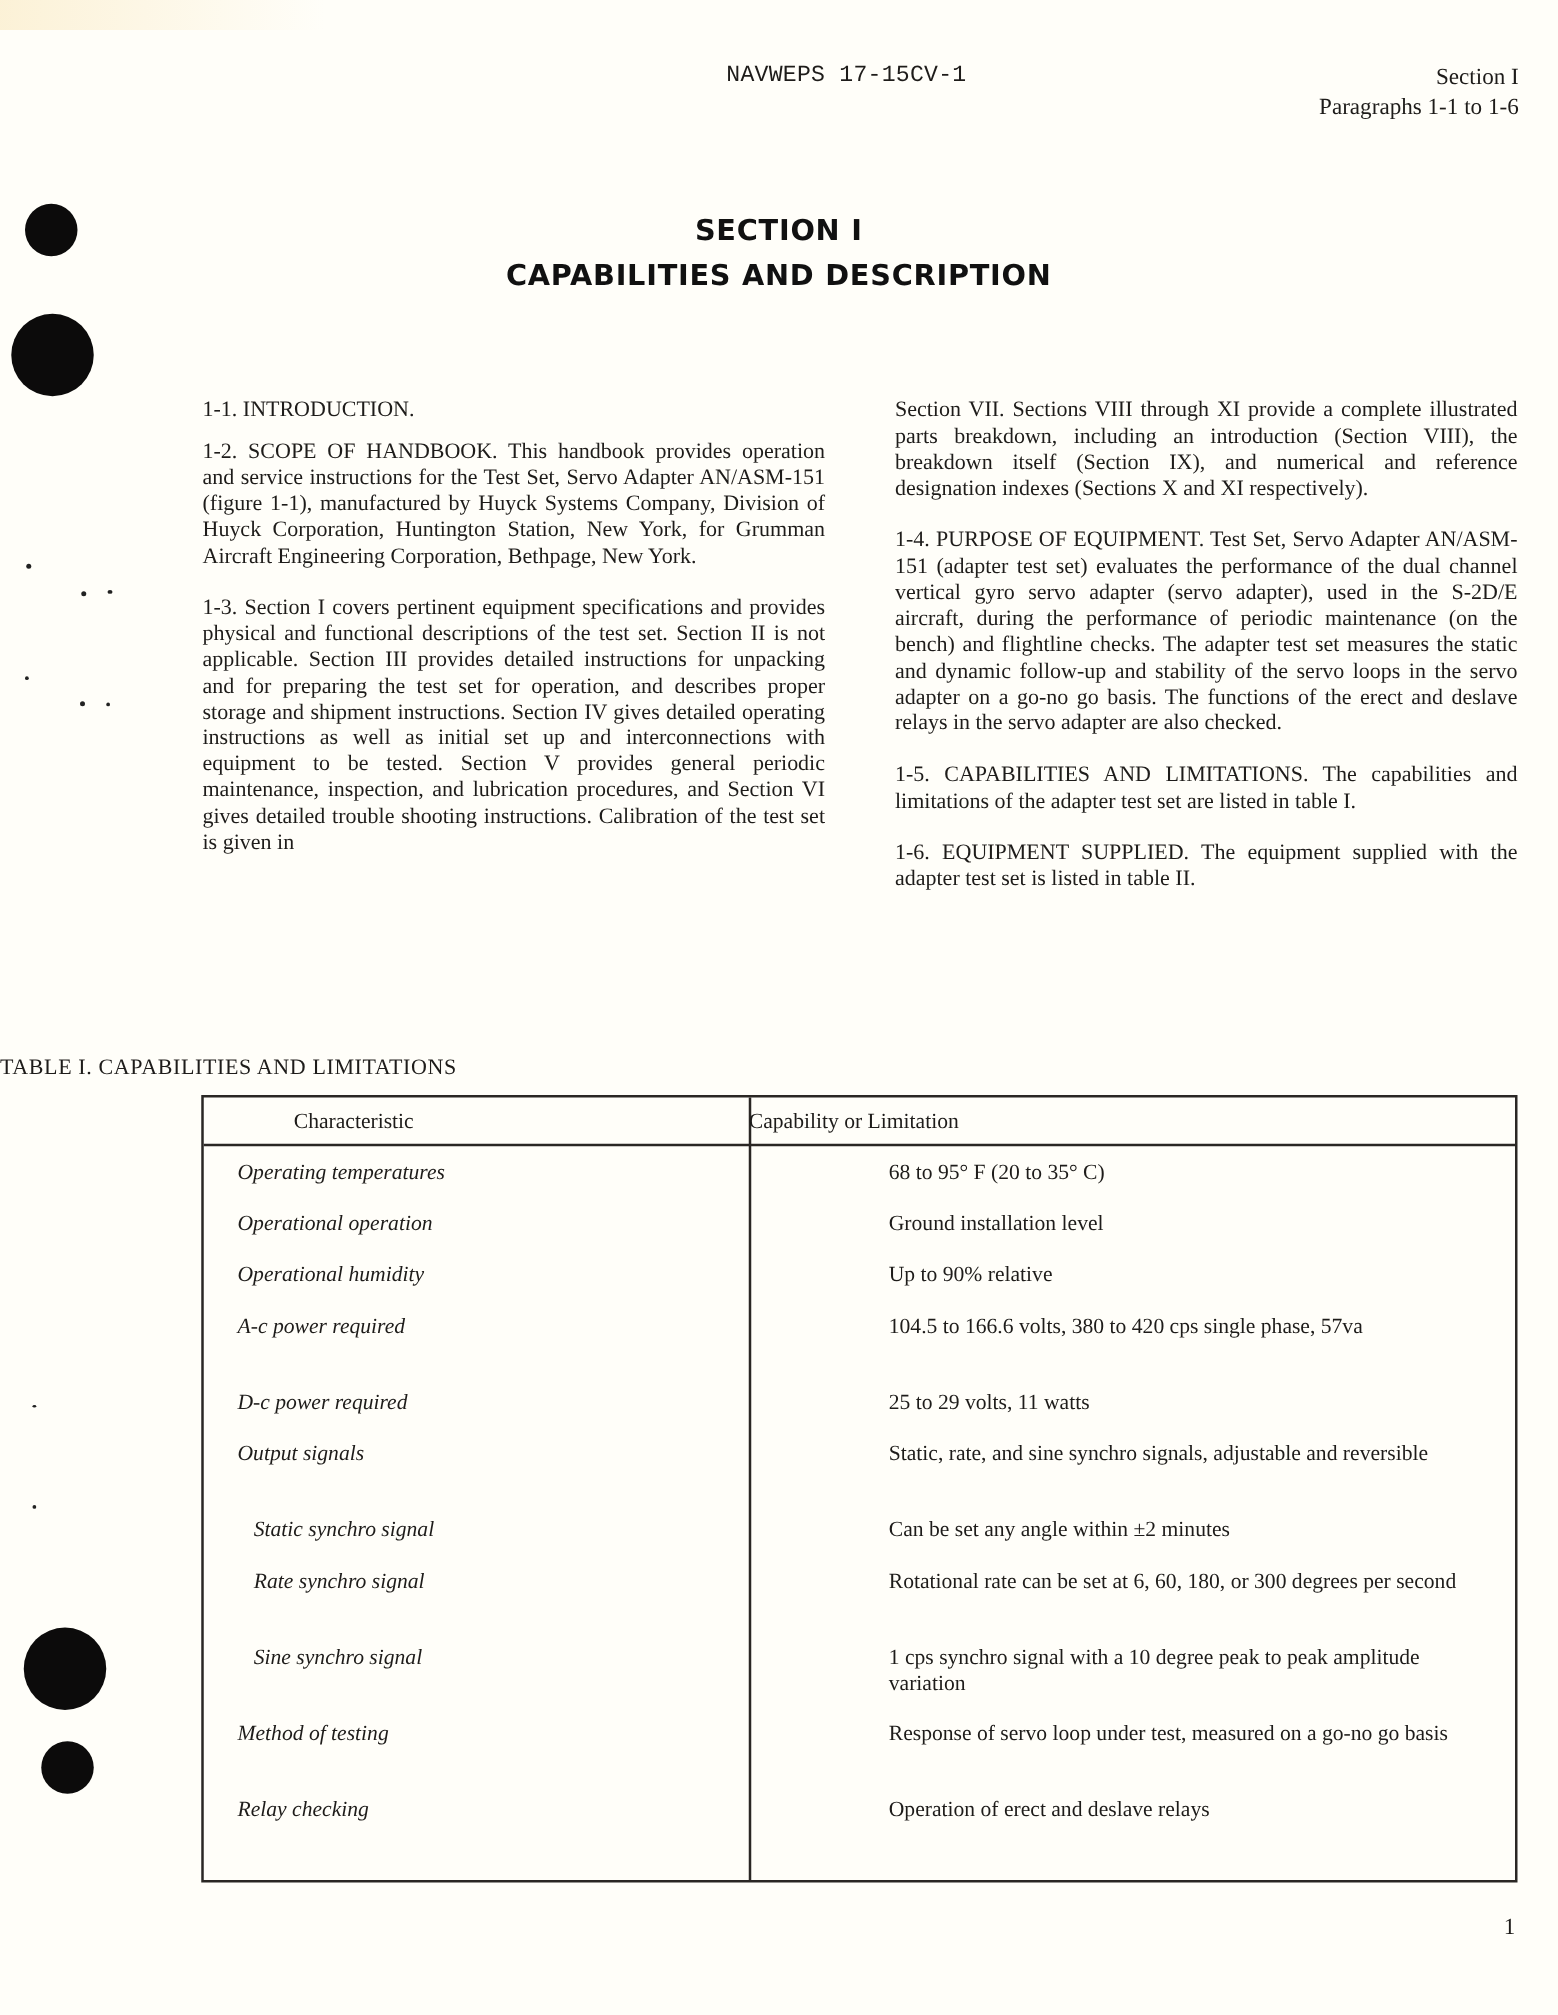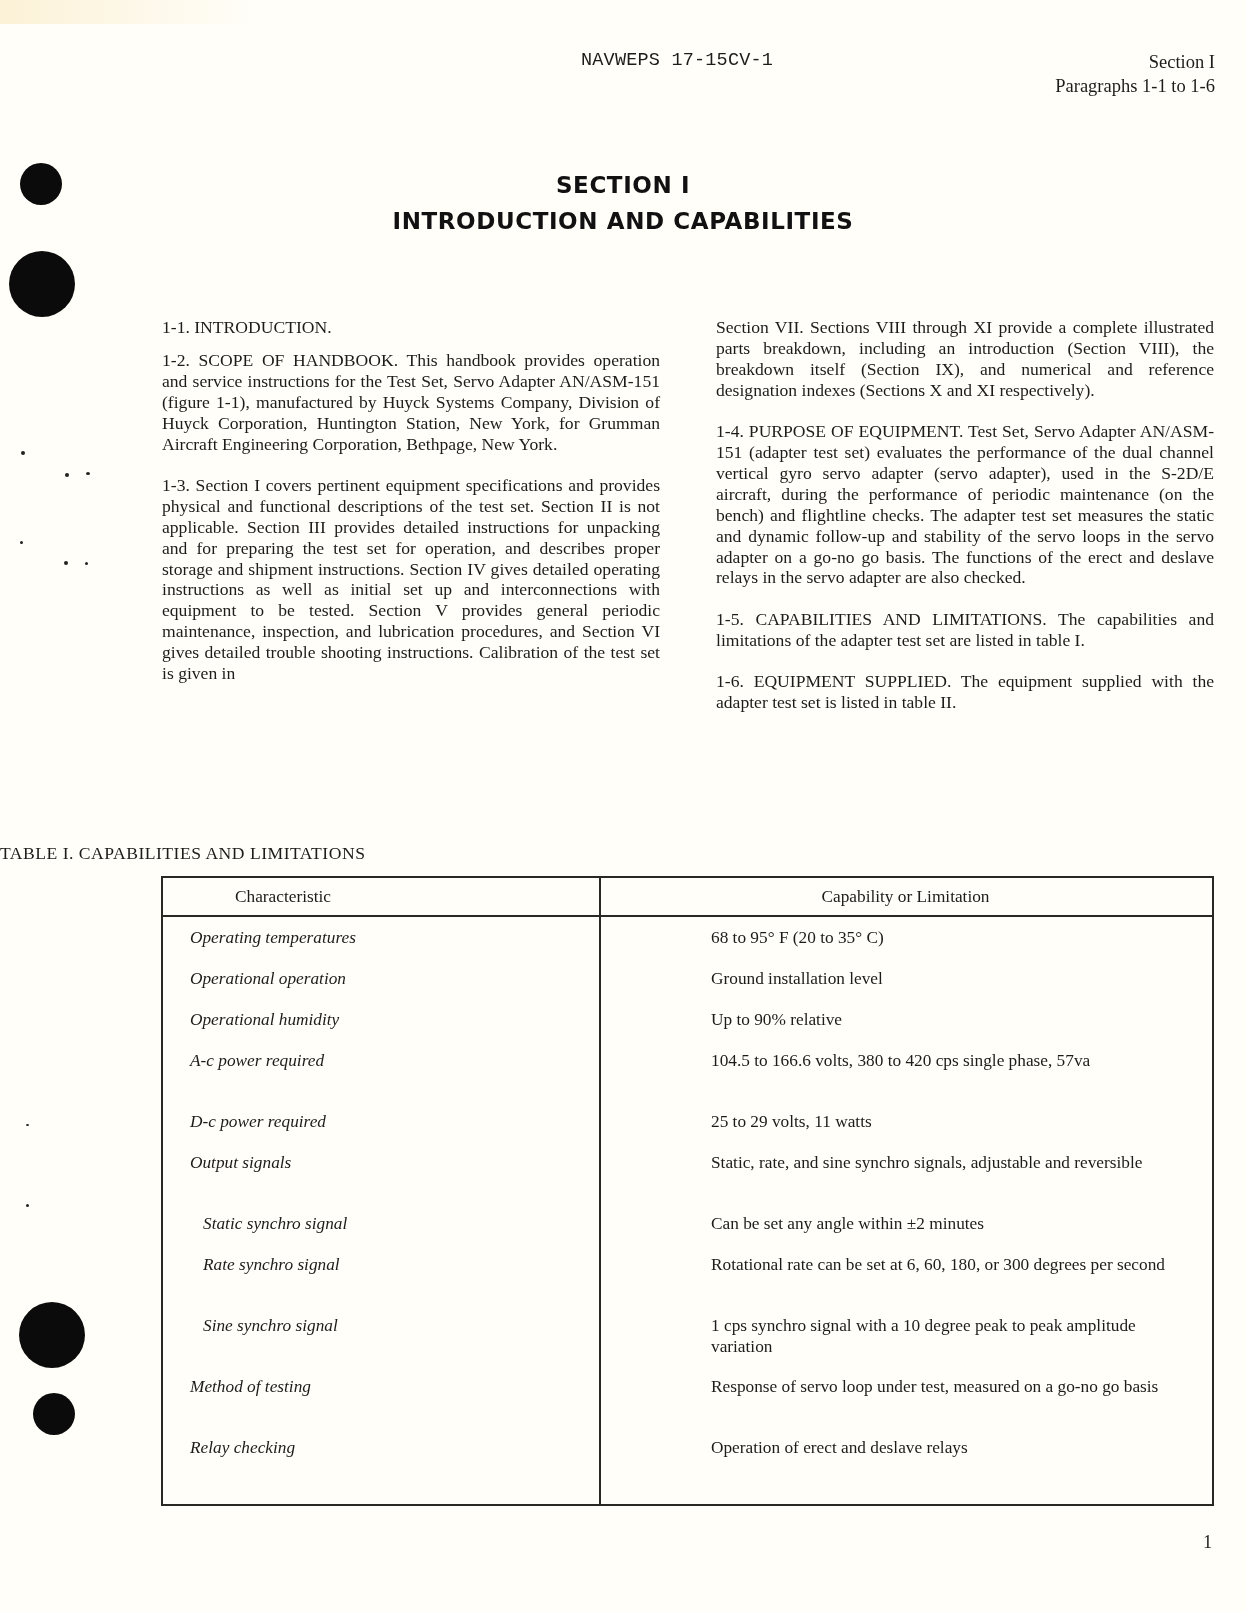--- a/index.html
+++ b/index.html
@@ -52,21 +52,21 @@
       position: absolute; left: 436px; top: 0; bottom: 0; width: 1.5px; background: #2a2724;
     }
     .cap-table .hline {
       position: absolute; left: 0; right: 0; top: 37px; height: 2px; background: #2a2724;
     }
     .th {
       position: absolute; top: 9px; font-size: 17.3px;
       font-family: "Liberation Serif", serif;
     }
     .th-char { left: 72px; }
-    .th-cap { left: 436px; right: 0; text-align: center; }
+    .th-cap { left: 436px; right: 0; text-align: left; }
     .row {
       position: absolute; left: 0; right: 0; font-size: 17.3px; line-height: 20.8px;
     }
     .row .c1 { position: absolute; left: 27px; width: 400px; font-style: italic; }
     .row .c1.indent { left: 40px; }
     .row .c2 { position: absolute; left: 536px; width: 480px; margin-left: 12px; }
     .page-num {
       position: absolute; left: 1203px; top: 1532px; font-size: 18.5px;
     }
   </style>
@@ -89,21 +89,21 @@
 <div class="speck" style="left:26px;top:1124px;width:3px;height:2px;"></div>
 <div class="speck" style="left:26px;top:1204px;width:3px;height:3px;"></div>
 
 <div class="hdr-left">NAVWEPS 17-15CV-1</div>
 <div class="hdr-right">
   <div>Section I</div>
   <div>Paragraphs 1-1 to 1-6</div>
 </div>
 
 <div class="section-title" style="top:172px;">SECTION I</div>
-<div class="section-title" style="top:208px;">INTRODUCTION AND CAPABILITIES</div>
+<div class="section-title" style="top:208px;">CAPABILITIES AND DESCRIPTION</div>
 
 <div class="col col-left">
   <p class="first">1-1.  INTRODUCTION.</p>
   <p>1-2.  SCOPE OF HANDBOOK.  This handbook provides operation and service instructions for the Test Set, Servo Adapter AN/ASM-151 (figure 1-1), manufactured by Huyck Systems Company, Division of Huyck Corporation, Huntington Station, New York, for Grumman Aircraft Engineering Corporation, Bethpage, New York.</p>
   <p style="margin-top:6px;">1-3.  Section I covers pertinent equipment specifications and provides physical and functional descriptions of the test set.  Section II is not applicable. Section III provides detailed instructions for unpacking and for preparing the test set for operation, and describes proper storage and shipment instructions. Section IV gives detailed operating instructions as well as initial set up and interconnections with equipment to be tested.  Section V provides general periodic maintenance, inspection, and lubrication procedures, and Section VI gives detailed trouble shooting instructions.  Calibration of the test set is given in</p>
 </div>
 
 <div class="col col-right">
   <p>Section VII.  Sections VIII through XI provide a complete illustrated parts breakdown, including an introduction (Section VIII), the breakdown itself (Section IX), and numerical and reference designation indexes (Sections X and XI respectively).</p>
   <p>1-4.  PURPOSE OF EQUIPMENT.  Test Set, Servo Adapter AN/ASM-151 (adapter test set) evaluates the performance of the dual channel vertical gyro servo adapter (servo adapter), used in the S-2D/E aircraft, during the performance of periodic maintenance (on the bench) and flightline checks.  The adapter test set measures the static and dynamic follow-up and stability of the servo loops in the servo adapter on a go-no go basis.  The functions of the erect and deslave relays in the servo adapter are also checked.</p>

